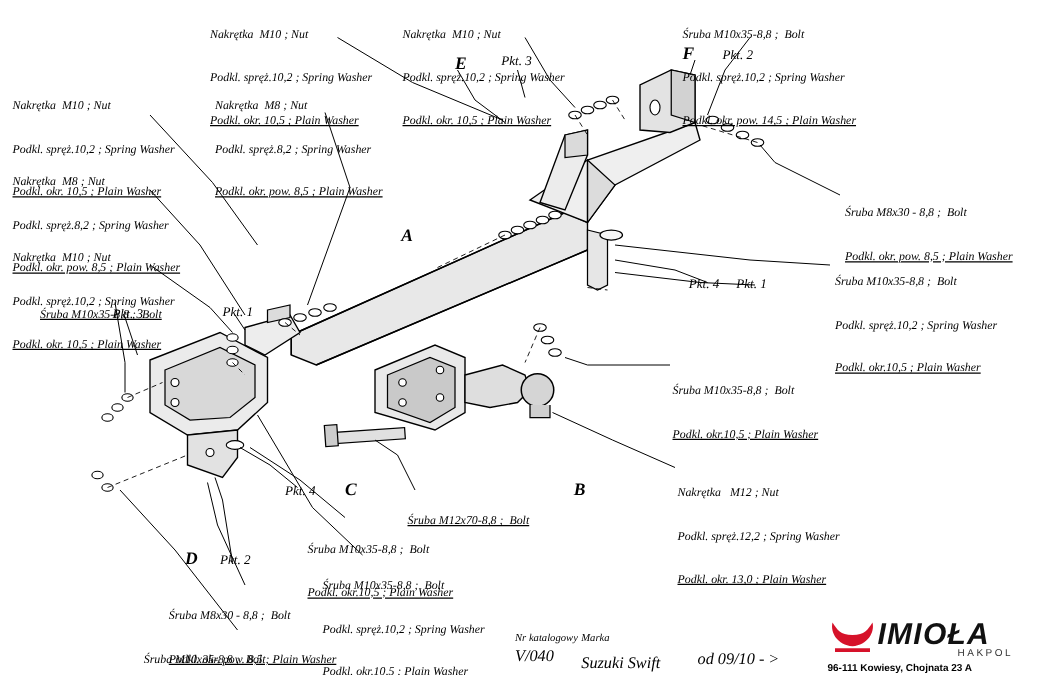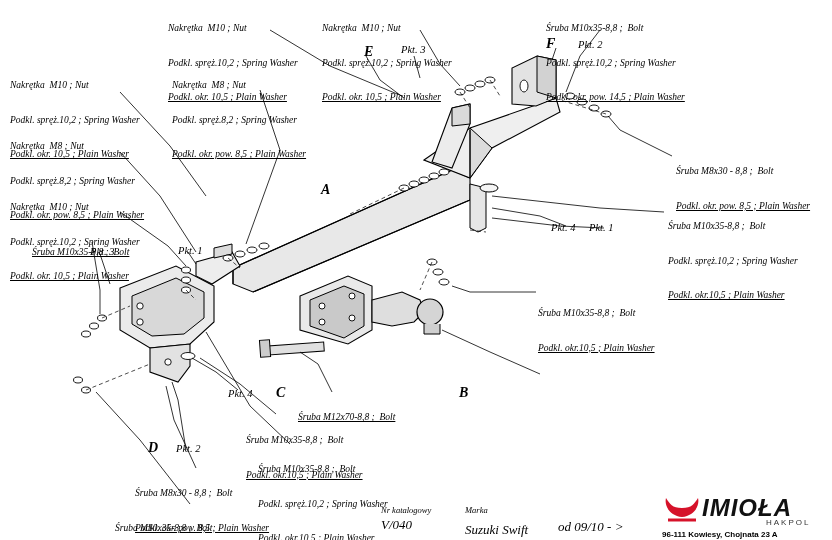--- a/index.html
+++ b/index.html
@@ -269,21 +269,26 @@
   </div>
   <div class="ann" style="left:668px;top:198px;">
     <div>Śruba M10x35-8,8 ;  Bolt</div>
     <div>Podkl. spręż.10,2 ; Spring Washer</div>
     <div class="u">Podkl. okr.10,5 ; Plain Washer</div>
   </div>
   <div class="ann" style="left:538px;top:285px;">
     <div>Śruba M10x35-8,8 ;  Bolt</div>
     <div class="u">Podkl. okr.10,5 ; Plain Washer</div>
   </div>
-  <div class="ann" style="left:298px;top:389px;text-align:right;">
+  <div class="ann" style="left:542px;top:367px;">
+    <div>Nakrętka   M12 ; Nut</div>
+    <div>Podkl. spręż.12,2 ; Spring Washer</div>
+    <div class="u">Podkl. okr. 13,0 ; Plain Washer</div>
+  </div>
+  <div class="ann" style="left:326px;top:389px;text-align:right;">
     <div class="u">Śruba M12x70-8,8 ;  Bolt</div>
   </div>
   <div class="ann" style="left:246px;top:412px;">
     <div>Śruba M10x35-8,8 ;  Bolt</div>
     <div class="u">Podkl. okr.10,5 ; Plain Washer</div>
   </div>
   <div class="ann" style="left:258px;top:441px;">
     <div>Śruba M10x35-8,8 ;  Bolt</div>
     <div>Podkl. spręż.10,2 ; Spring Washer</div>
     <div class="u">Podkl. okr.10,5 ; Plain Washer</div>
@@ -307,21 +312,21 @@
 
   <div class="pkt" style="left:401px;top:44px;">Pkt. 3</div>
   <div class="pkt" style="left:578px;top:39px;">Pkt. 2</div>
   <div class="pkt" style="left:551px;top:222px;">Pkt. 4</div>
   <div class="pkt" style="left:589px;top:222px;">Pkt. 1</div>
   <div class="pkt" style="left:90px;top:246px;">Pkt. 3</div>
   <div class="pkt" style="left:178px;top:245px;">Pkt. 1</div>
   <div class="pkt" style="left:228px;top:388px;">Pkt. 4</div>
   <div class="pkt" style="left:176px;top:443px;">Pkt. 2</div>
 
-  <div class="foot-col" style="left:381px;top:505px;">
+  <div class="foot-col" style="left:412px;top:505px;">
     <div class="foot-head">Nr katalogowy</div>
     <div class="foot-val" style="margin-top:2px;">V/040</div>
   </div>
   <div class="foot-col" style="left:465px;top:505px;">
     <div class="foot-head">Marka</div>
     <div class="foot-val" style="margin-top:7px;text-align:right;">Suzuki Swift</div>
   </div>
   <div class="foot-col" style="left:558px;top:519px;">
     <div class="foot-val">od 09/10 - &gt;</div>
   </div>

